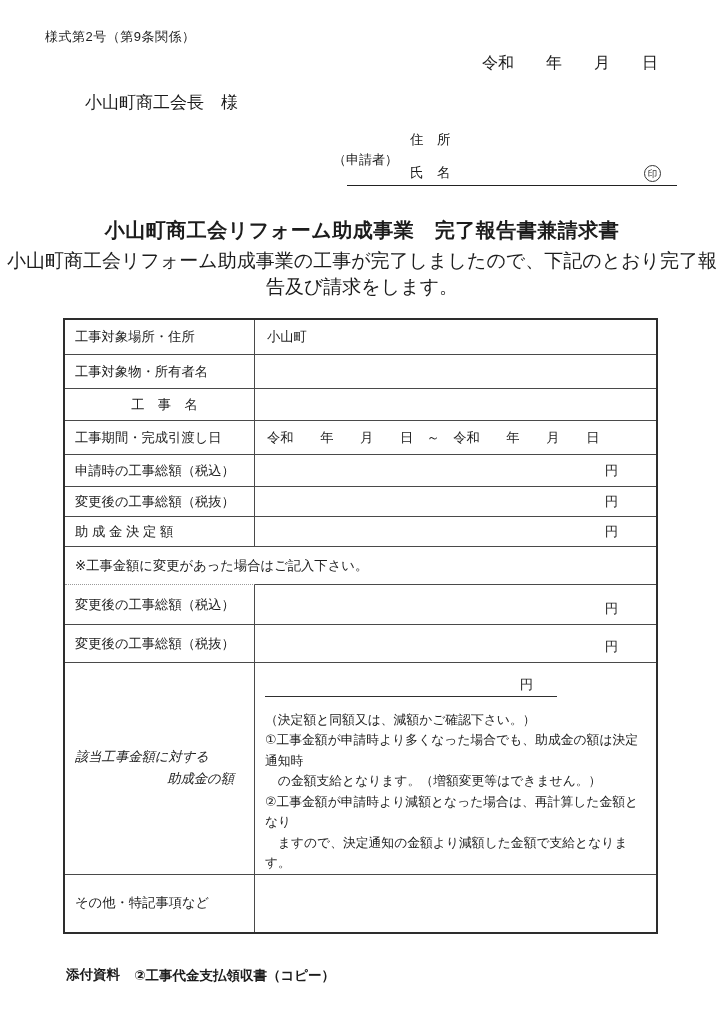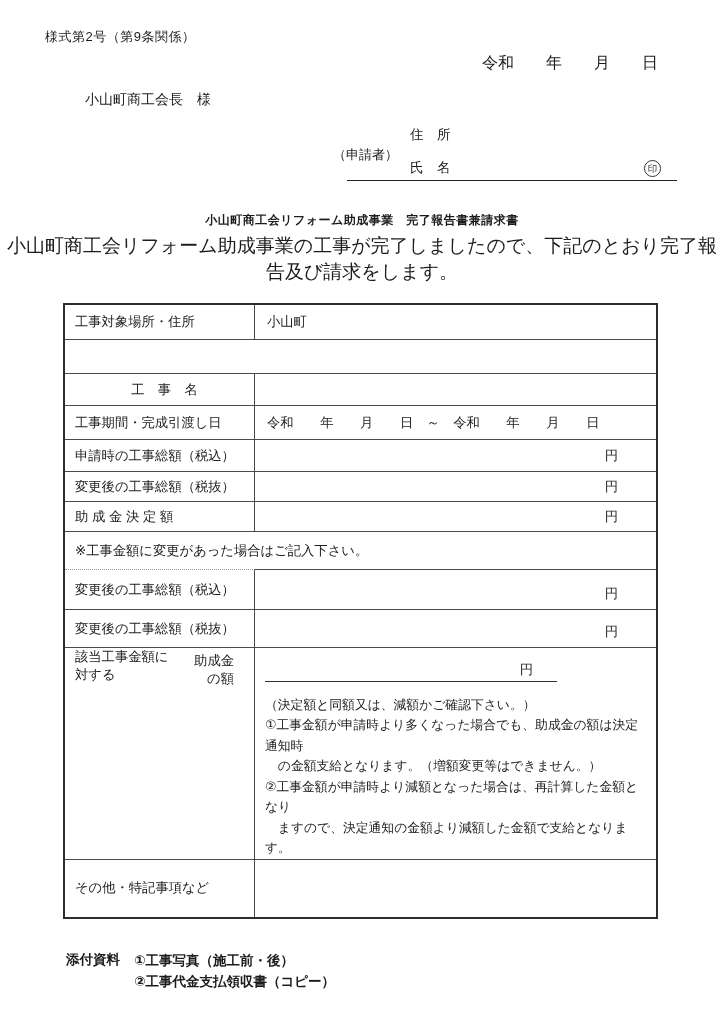--- a/index.html
+++ b/index.html
@@ -8,21 +8,21 @@
     background: #ffffff;
     font-family: "Liberation Sans", "DejaVu Sans", sans-serif;
     color: #1c1c1c;
     overflow: hidden;
   }
   .page { position: relative; width: 724px; height: 1024px; padding-top: 28px; }
 
   
   .form-number { font-size: 13px; padding-left: 45px; letter-spacing: 0.5px; }
   .date-line   { font-size: 16px; text-align: right; padding-right: 66px; margin-top: 7px; }
-  .addressee   { font-size: 14px; padding-left: 85px; margin-top: 17px; }
+  .addressee   { font-size: 17px; padding-left: 85px; margin-top: 17px; }
 
   .applicant-block {
     position: relative;
     width: 330px;
     margin: 13px 47px 0 auto;
     font-size: 13.5px;
   }
   .app-addr-row { height: 26px; padding-left: 63px; display: flex; align-items: center; }
   .app-name-row {
     height: 33px; padding-left: 63px; padding-right: 16px;
@@ -35,21 +35,21 @@
     display: inline-flex; align-items: center; justify-content: center;
     width: 17px; height: 17px;
     border: 1px solid #333; border-radius: 50%;
     font-size: 9.5px; color: #333; line-height: 1;
   }
 
   
   .doc-title {
     margin-top: 31px;
     text-align: center;
-    font-size: 12px; font-weight: bold;
+    font-size: 20px; font-weight: bold;
     letter-spacing: 0.5px;
   }
   .doc-subtitle { margin-top: 4px; text-align: center; font-size: 19px; }
 
   
   .tbl {
     margin: 18px 0 0 63px;
     width: 595px;
     border: 2px solid #2d2d2d;
     font-size: 13.3px;
@@ -73,21 +73,21 @@
   .hbig { min-height: 165px; }
 
   .value.money { justify-content: flex-end; padding-right: 38px; }
   .value.money-bottom {
     justify-content: flex-end; align-items: flex-end;
     padding-right: 38px; padding-bottom: 6px;
   }
 
   .note-cell { flex: 1 1 auto; display: flex; align-items: center; padding-left: 10px; min-height: 38px; }
 
-  .label.big-label { flex-direction: row; align-items: stretch; justify-content: center; }
+  .label.big-label { flex-direction: column; align-items: stretch; justify-content: center; font-style: italic; }
   .lbl-l1 { text-align: left; }
   .lbl-l2 { text-align: right; padding-right: 12px; margin-top: 4px; }
 
   .value.big-value { display: block; padding: 8px 12px 0 6px; }
   .yen-line {
     width: 292px; height: 26px; margin-left: 4px;
     border-bottom: 1px solid #2f2f2f;
     display: flex; justify-content: flex-end; align-items: flex-end;
     padding-right: 24px; padding-bottom: 2px;
   }
@@ -130,20 +130,21 @@
   <div class="doc-subtitle">小山町商工会リフォーム助成事業の工事が完了しましたので、下記のとおり完了報告及び請求をします。</div>
 
   <div class="tbl">
 
     <div class="tr">
       <div class="td label h34">工事対象場所・住所</div>
       <div class="td value h34">小山町</div>
     </div>
 
     <div class="tr">
+      <div class="td label h34">工事対象物・所有者名</div>
       <div class="td value h34"></div>
     </div>
 
     <div class="tr">
       <div class="td label center h32">工　事　名</div>
       <div class="td value h32"></div>
     </div>
 
     <div class="tr">
       <div class="td label h34">工事期間・完成引渡し日</div>
@@ -199,18 +200,17 @@
     <div class="tr">
       <div class="td label h58">その他・特記事項など</div>
       <div class="td value h58"></div>
     </div>
 
   </div>
 
   <div class="attachments">
     <div class="attach-label">添付資料</div>
     <div class="attach-items">
-      <div>①工事写真（施工前・後）</div>
       <div>②工事代金支払領収書（コピー）</div>
     </div>
   </div>
 
 </div>
 
 </body></html>

